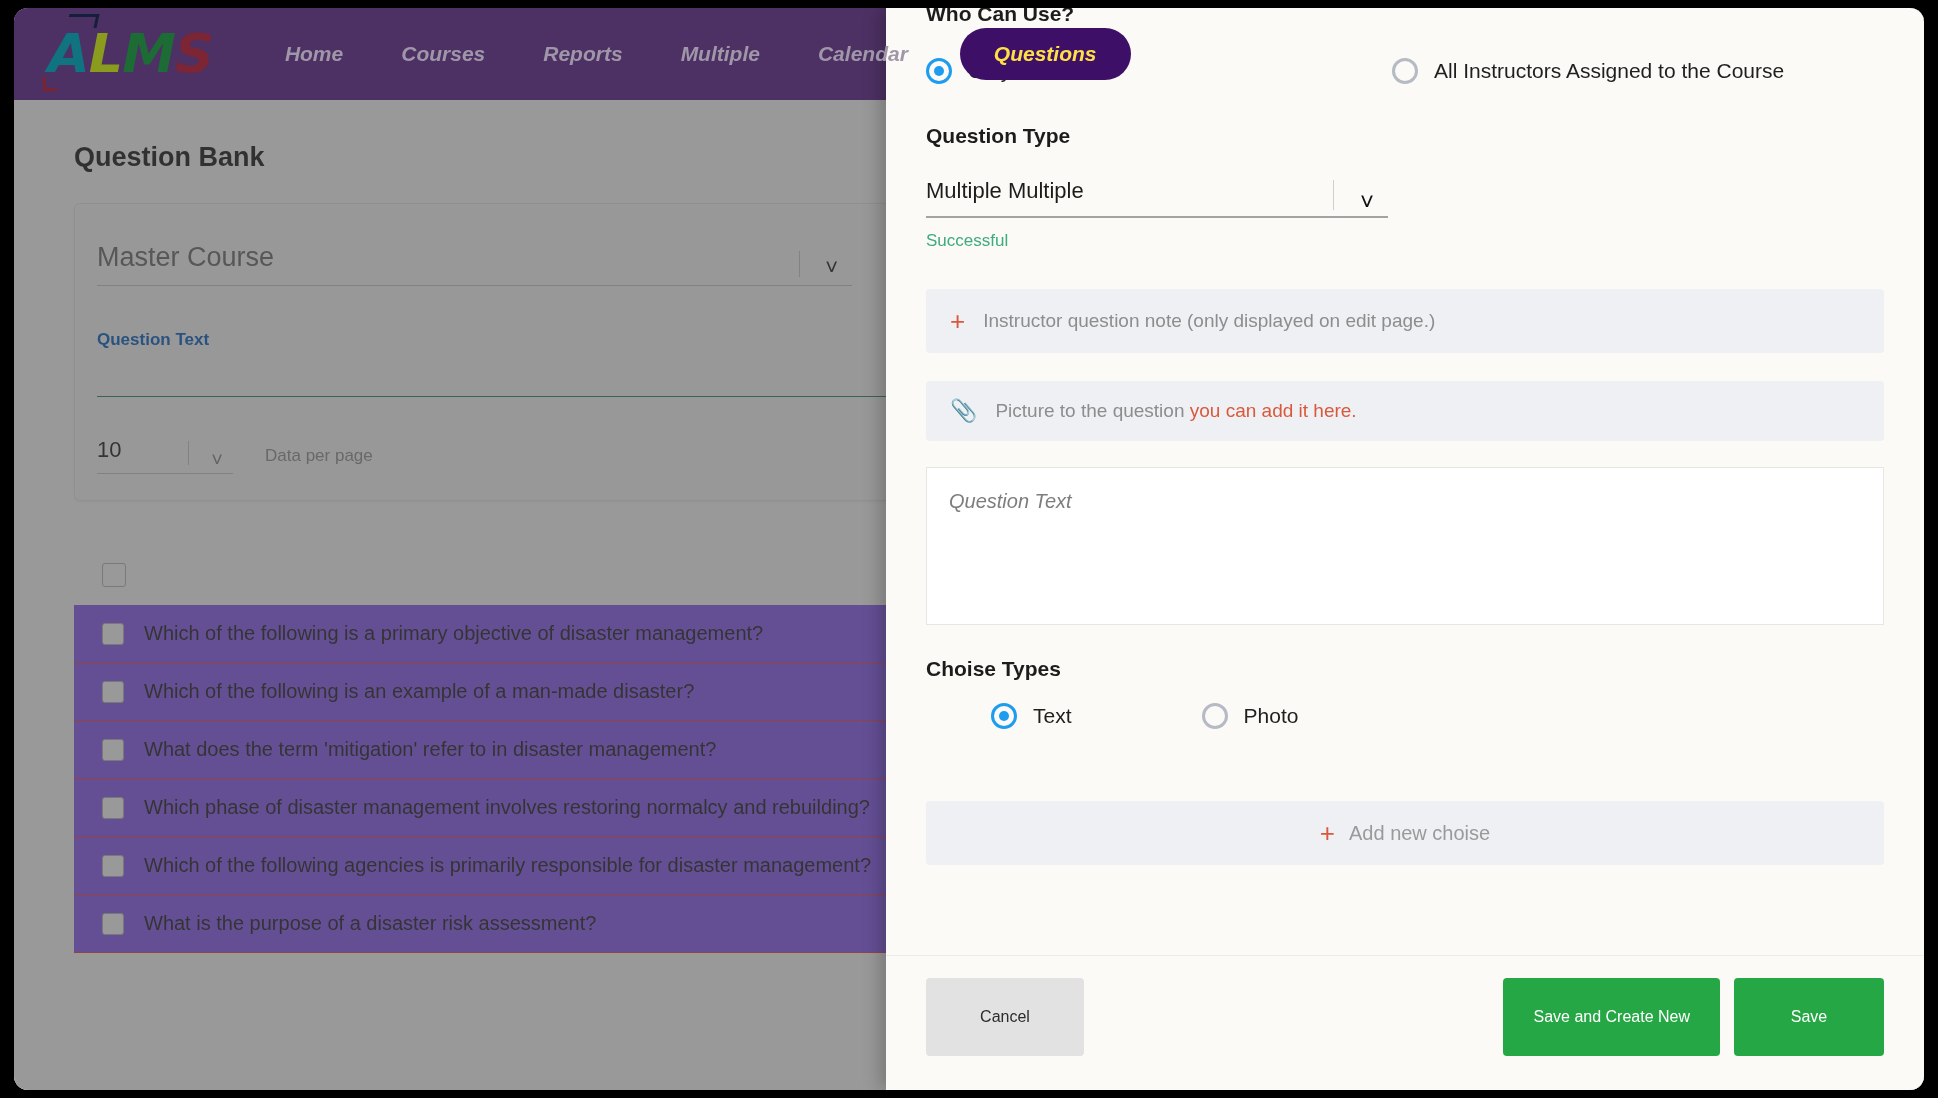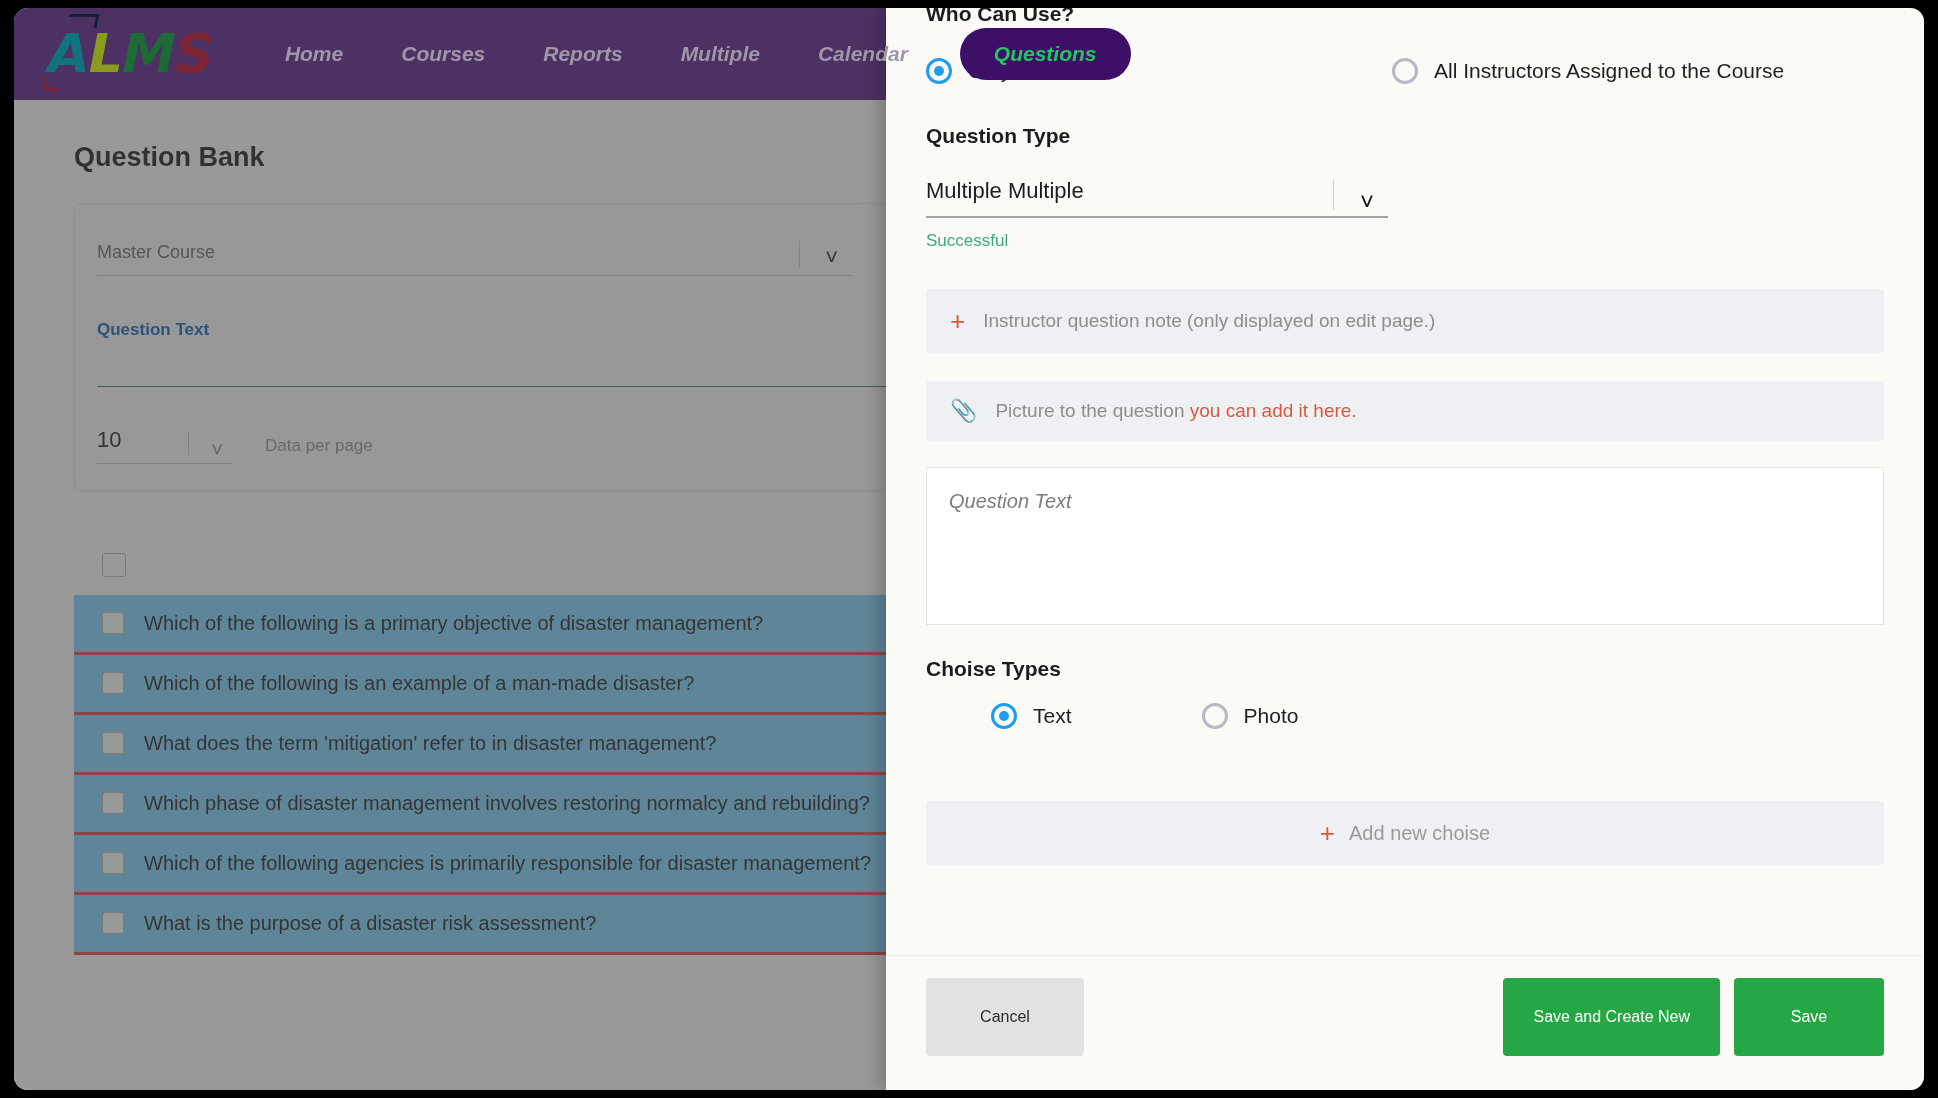--- a/index.html
+++ b/index.html
@@ -100,21 +100,21 @@
   .navlink {
     color: #9f96a8;
     font-size: 21px;
     font-weight: 600;
     padding: 12px 6px;
     white-space: nowrap;
     cursor: pointer;
   }
   .navlink.pill {
     background: #3d0f66;
-    color: #22c55e;
+    color: #fde047;
     border-radius: 30px;
     padding: 14px 34px;
   }
 
   
   #page-body {
     position: relative;
     background: #ffffff;
     height: 990px;
     padding: 42px 60px 0 60px;
@@ -142,21 +142,21 @@
   }
   .field {
     position: relative;
     flex: 1;
     border-bottom: 1px solid #c9c9c9;
     padding: 4px 0 12px 0;
     display: flex;
     align-items: flex-end;
   }
   .field .ph {
-    font-size: 18px;
+    font-size: 27px;
     color: #6d6d6d;
   }
   .field .sep {
     position: absolute;
     right: 52px; bottom: 8px;
     width: 1px; height: 26px;
     background: #cdcdcd;
   }
   .field .chev {
     position: absolute;
@@ -207,24 +207,25 @@
     border: 1px solid #b8b8b8;
     border-radius: 3px;
     background: #ffffff;
     display: inline-block;
     vertical-align: middle;
   }
   .cb.big { width: 24px; height: 24px; }
 
   .qrow {
     display: flex;
+    align-items: center;
     gap: 20px;
     padding: 17px 28px;
-    border-bottom: 3px solid #ef4444;
-    background: #7dd3fc;
+    border-bottom: 1px solid #ef4444;
+    background: #8b5cf6;
     width: 1592px;
   }
   .qrow:first-of-type { border-top: 1px solid #ededed; }
   .qtxt {
     font-size: 20px;
     color: #1f1f1f;
     white-space: nowrap;
   }
 
   

